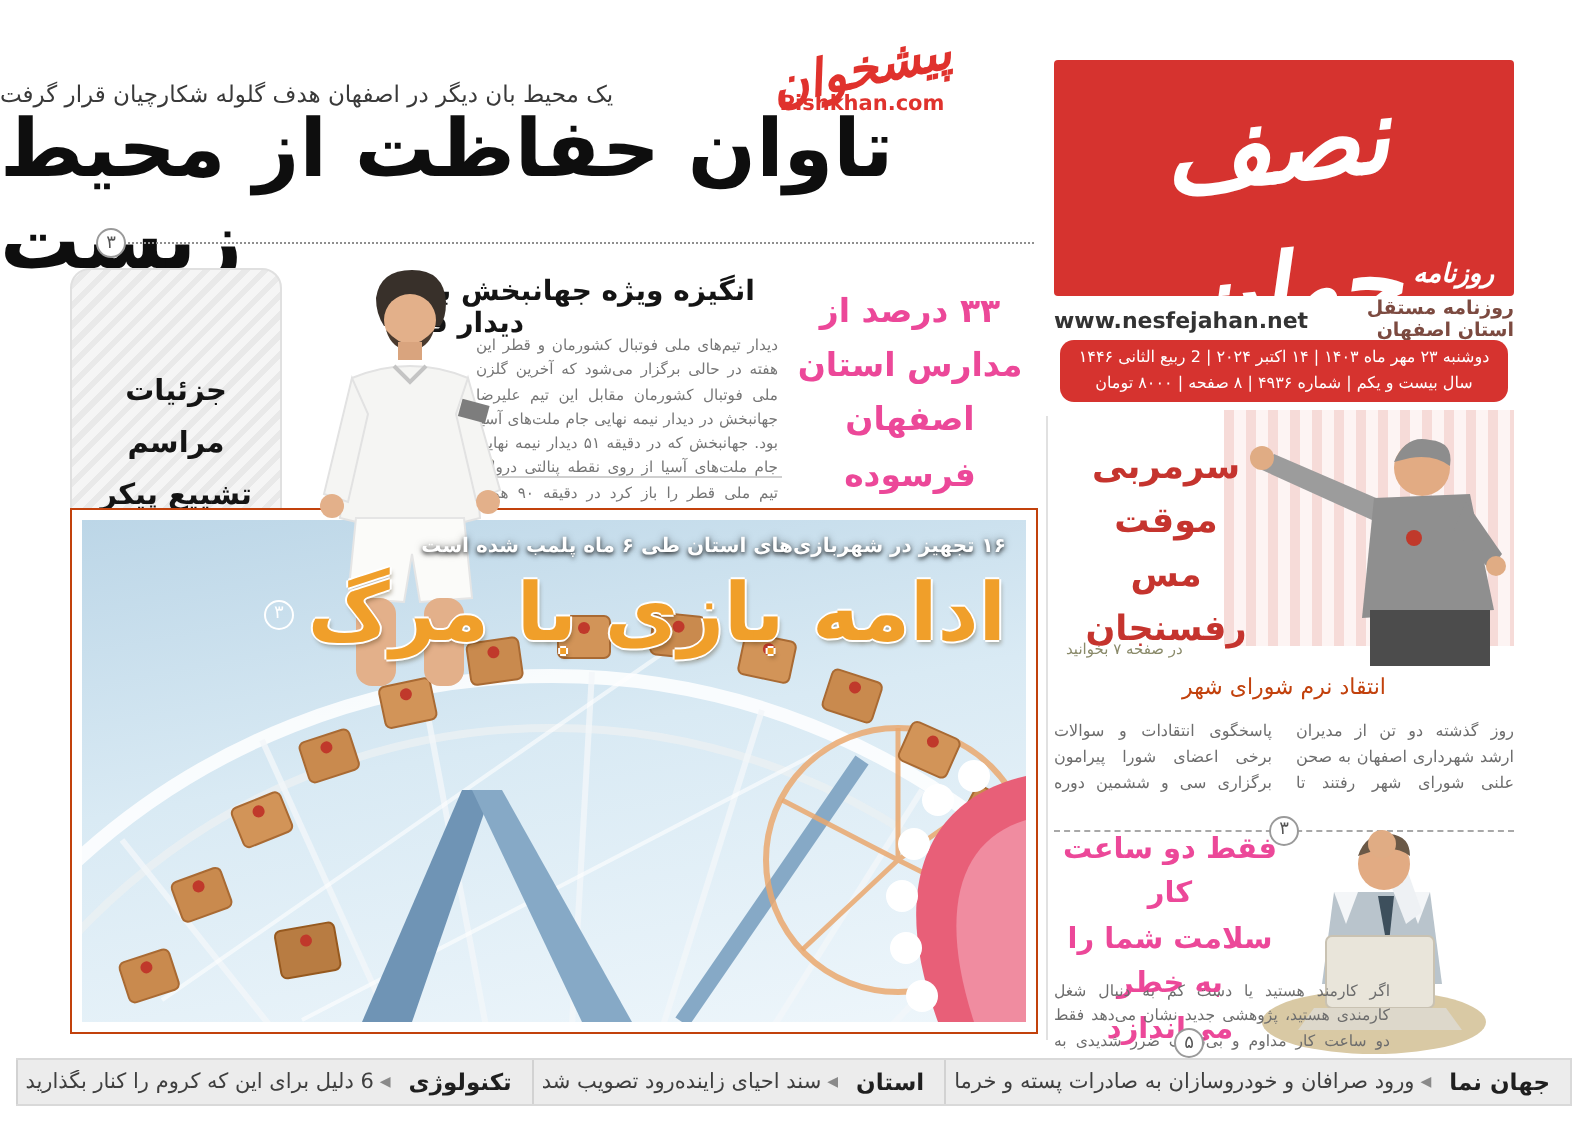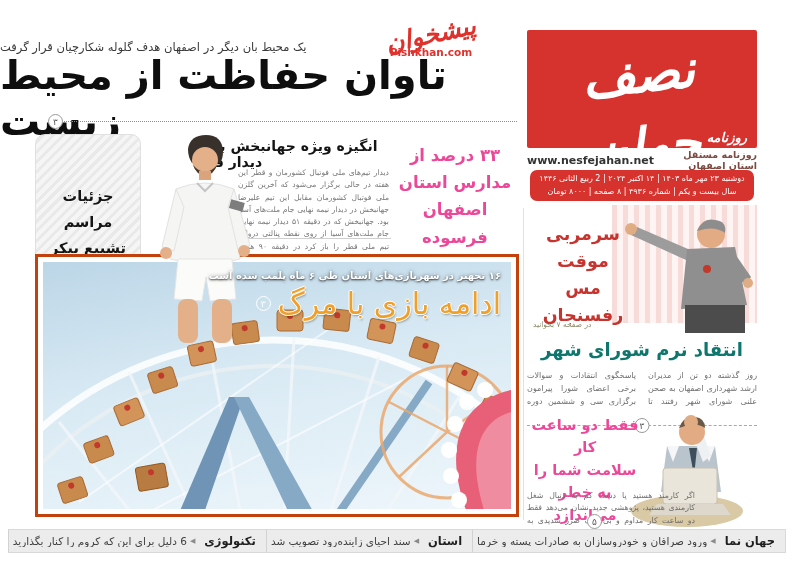--- a/index.html
+++ b/index.html
@@ -38,21 +38,21 @@
   .coach-sec { left:527px; top:205px; width:230px; height:128px; overflow:hidden; }
   .coach-stripes { position:absolute; right:0; top:0; width:145px; height:118px;
     background:repeating-linear-gradient(90deg,#f6dbd8 0 5px,#fdf4f3 5px 11px); }
   .coach-head { position:absolute; left:2px; top:16px; width:108px; text-align:center;
     font-size:17.5px; font-weight:bold; color:#c5342e; line-height:1.55; }
   .tiny-ref { font-size:7.5px; color:#8a8a6a; }
   .coach-ref { position:absolute; left:6px; bottom:4px; }
 
   
   .council-sec { left:527px; top:336px; width:230px; }
-  .council-h1 { text-align:center; font-size:18px; font-weight:bold; color:#0f766e; line-height:1.5; }
+  .council-h1 { text-align:center; font-size:11px; font-weight:normal; color:#c2410c; line-height:1.5; }
   .council-h2 { text-align:center; font-size:13.5px; font-weight:bold; color:#151515; line-height:1.5; }
   .council-body { margin-top:6px; column-count:2; column-gap:12px; font-size:8px; color:#6d6d6d;
     text-align:justify; line-height:1.65; height:48px; overflow:hidden; }
   .dash-div { position:relative; margin-top:8px; border-top:1px dashed #a8a8a8; }
   .dash-div .pnum { position:absolute; top:-8px; left:50%; transform:translateX(-50%); background:#fff; }
 
   
   .work-sec { left:527px; top:410px; width:230px; height:119px; }
   .work-head { position:absolute; left:2px; top:4px; width:112px; text-align:center;
     font-size:14.5px; font-weight:bold; color:#ec4899; line-height:1.55; }
@@ -86,27 +86,27 @@
   .fb-label { position:absolute; left:30px; top:92px; font-size:7.5px; font-weight:bold; color:#6b6b33; }
   .fb-line { position:absolute; left:17px; top:105px; width:226px; border-top:1px solid #cfcfcf; }
   .player-art { position:absolute; left:-8px; top:-6px; z-index:3; }
 
   .funeral { left:35px; top:134px; width:106px; height:196px; border:1px solid #e0e0e0; border-radius:10px;
     background:repeating-linear-gradient(135deg,#f5f5f5 0 4px,#e9e9e9 4px 7px); }
   .funeral-head { padding-top:48px; text-align:center; font-size:14.5px; font-weight:bold; color:#141414; line-height:1.8; }
   .funeral-ref { position:absolute; left:7px; bottom:7px; }
 
   
-  .ferris-frame { left:35px; top:254px; width:484px; height:263px; background:#fff; border:3px solid #c2410c; padding:5px; }
+  .ferris-frame { left:35px; top:254px; width:484px; height:263px; background:#fff; border:1px solid #c2410c; padding:5px; }
   .ferris-photo { position:relative; width:100%; height:100%; overflow:hidden;
     background:linear-gradient(170deg,#bcd6e7 0%,#d9eaf4 45%,#eef6fb 100%); }
   .ferris-kicker { position:absolute; top:8px; right:10px; font-size:10px; font-weight:bold; color:#fff;
     text-shadow:0 1px 2px rgba(0,0,0,.75), 0 0 4px rgba(0,0,0,.4); z-index:4; }
   .ferris-headrow { position:absolute; top:24px; right:10px; display:flex; align-items:center; gap:7px; z-index:4; direction:rtl; }
-  .ferris-head { font-size:30px; font-weight:normal; color:#f09f2a;
+  .ferris-head { font-size:40px; font-weight:bold; color:#f09f2a;
     text-shadow:-1px 0 #fff,1px 0 #fff,0 -1px #fff,0 1px #fff,1px 2px 2px rgba(60,40,0,.35); }
   .ferris-ref { border-color:#fff; color:#fff; background:transparent; }
 
   
   .bottom-bar { left:8px; top:529px; width:778px; height:24px; background:#ececec; border:1px solid #d9d9d9;
     display:flex; align-items:center; direction:rtl; }
   .bb-item { display:flex; align-items:center; height:100%; border-left:1px solid #d2d2d2; padding:0 4px; }
   .bb-item:last-child { border-left:none; }
   .bb-label { font-size:11.5px; font-weight:bold; color:#1f1f1f; padding:0 6px; white-space:nowrap; }
   .bb-arrow { font-size:7px; color:#8a8a8a; padding:0 3px; }

